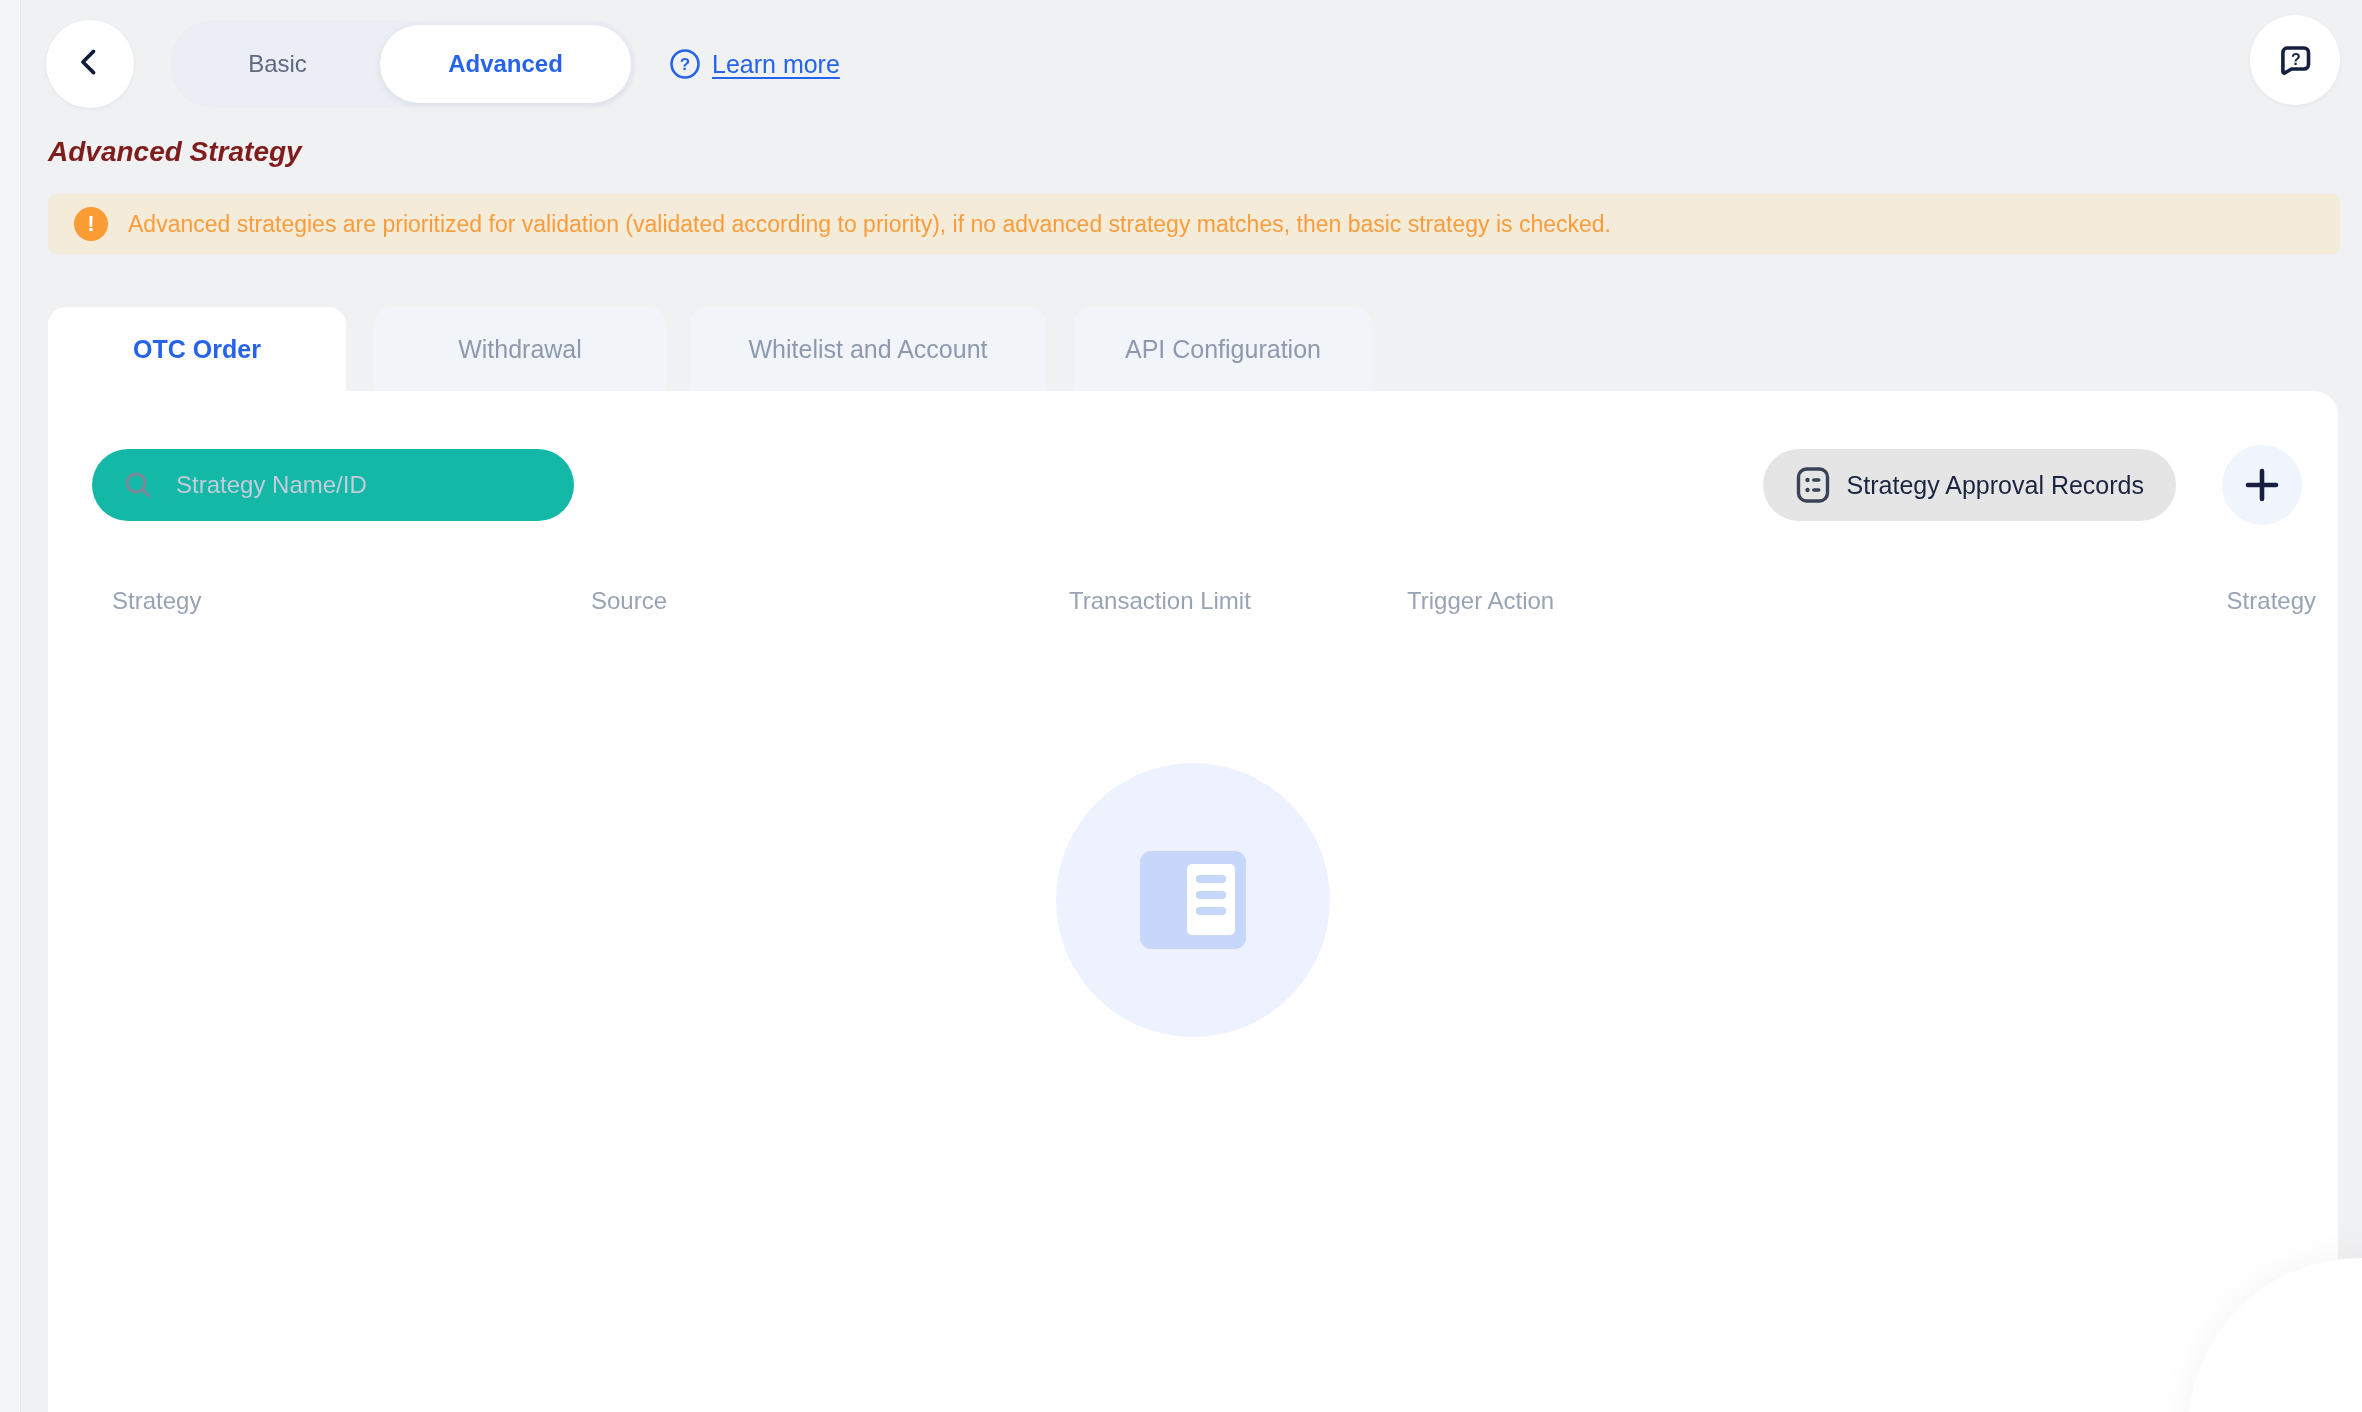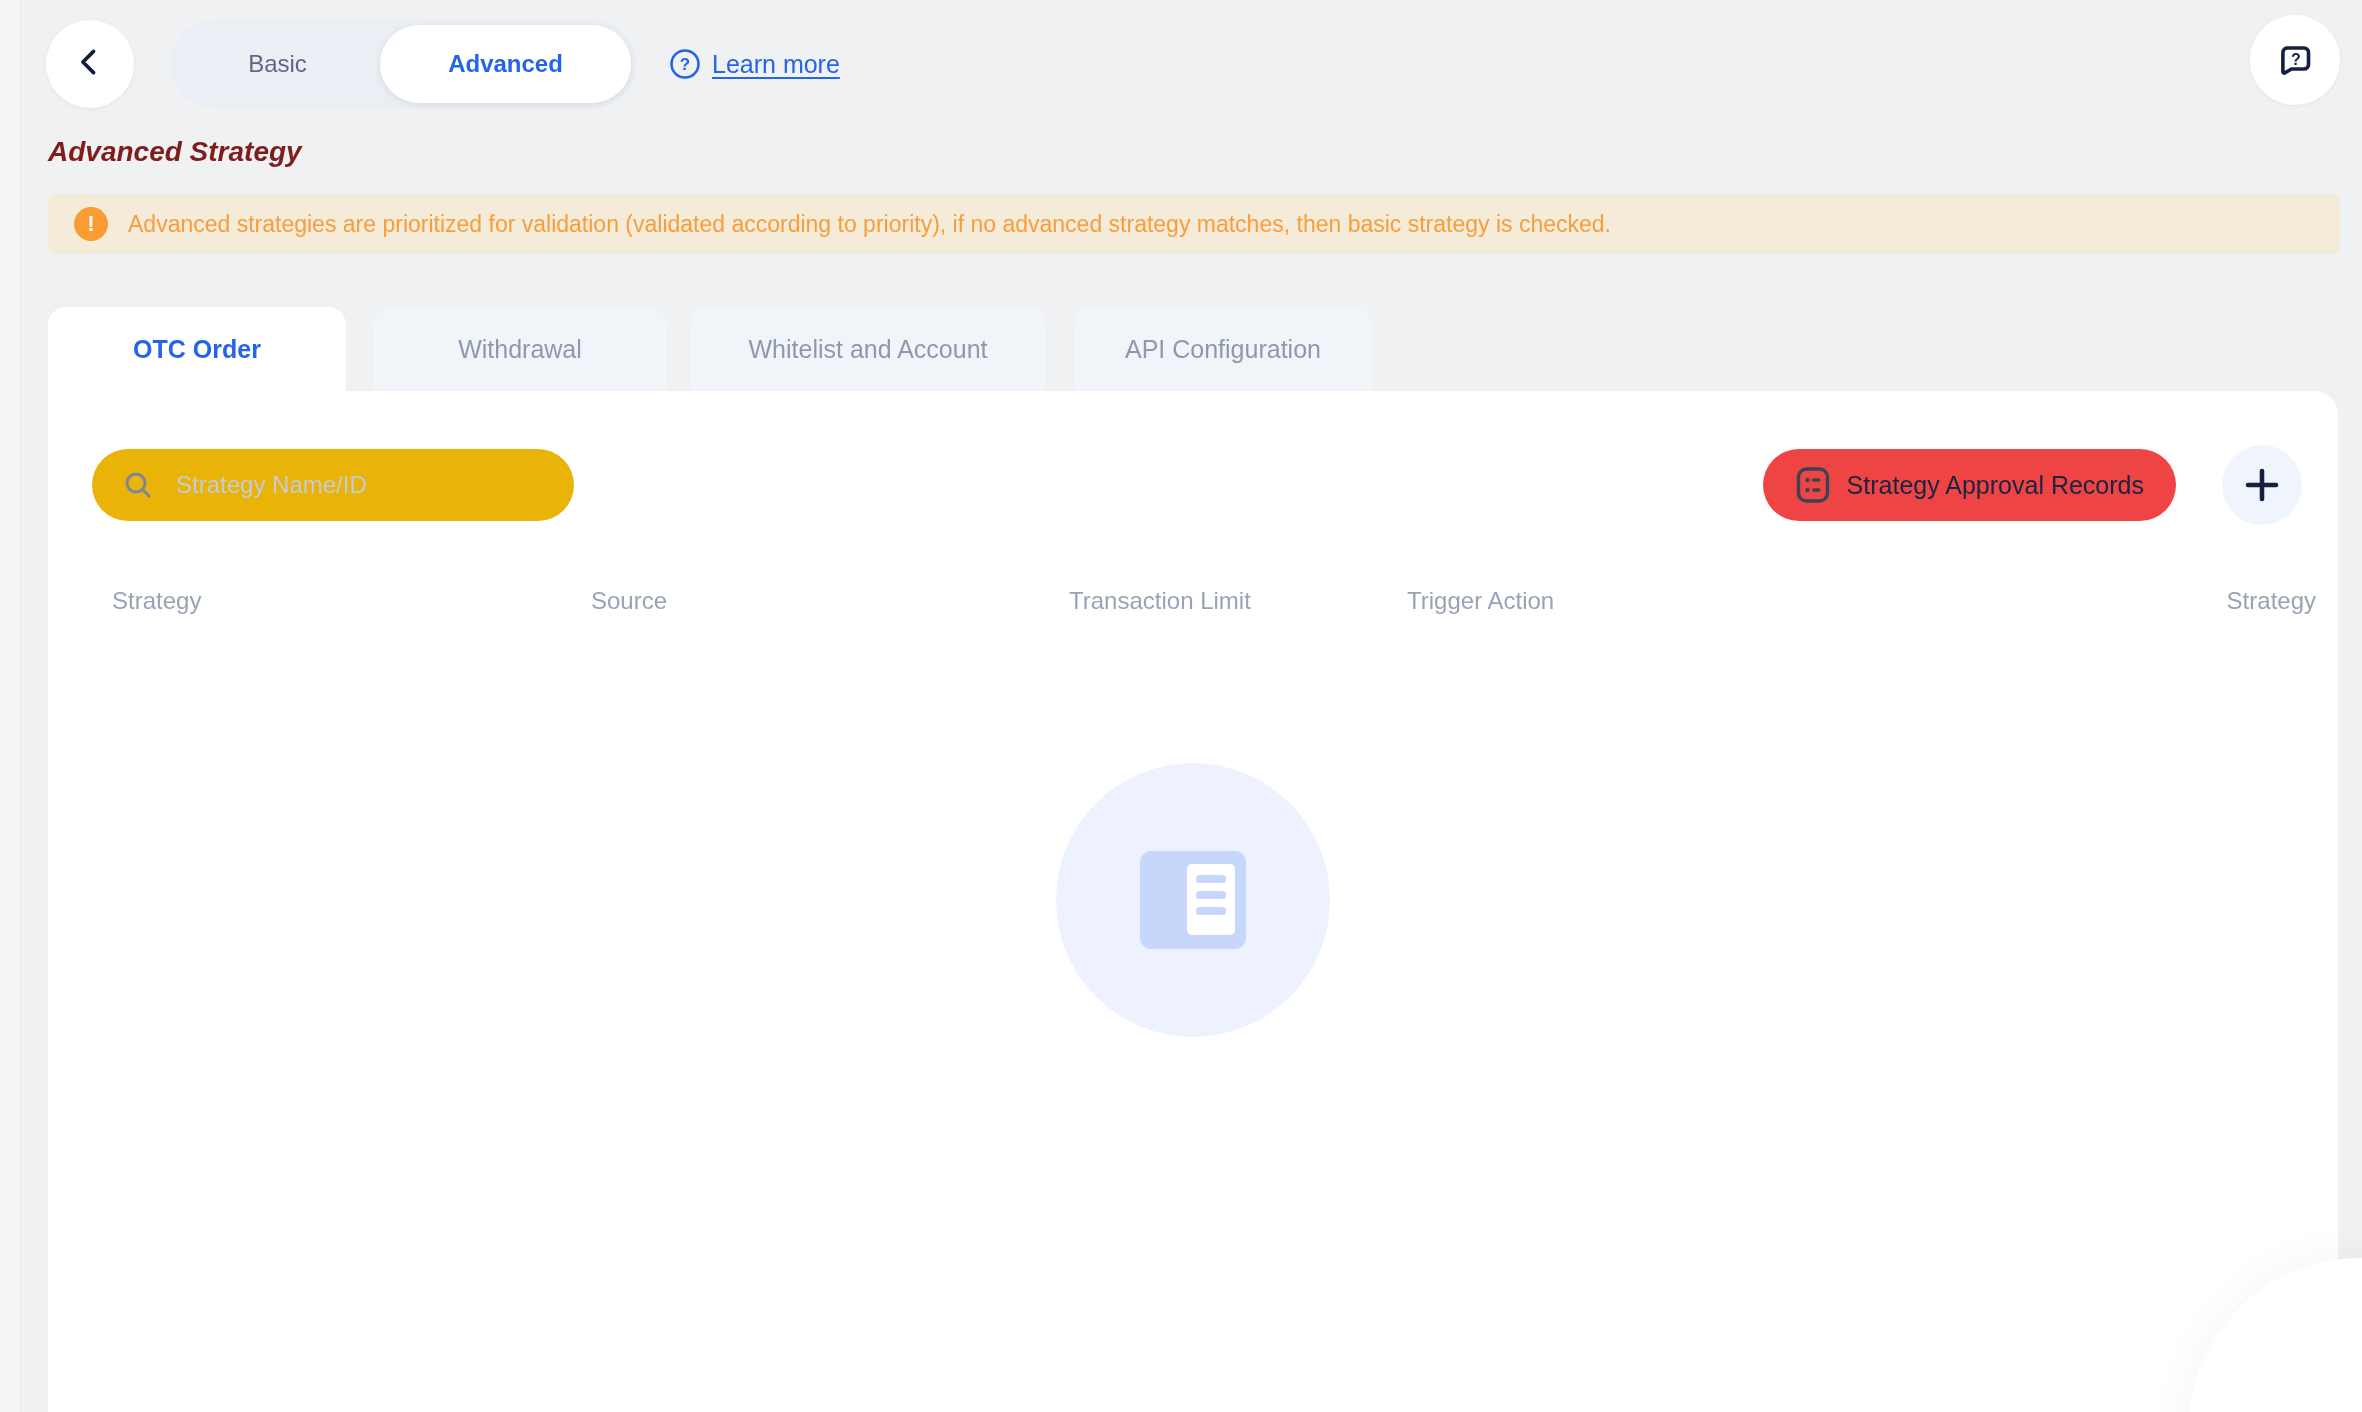--- a/index.html
+++ b/index.html
@@ -41,27 +41,27 @@
   .tab1{left:48px;width:298px;}
   .tab2{left:374px;width:292px;}
   .tab3{left:690px;width:356px;}
   .tab4{left:1074px;width:298px;}
 
   
   .card{position:absolute;left:48px;top:391px;width:2290px;height:1021px;background:#ffffff;
     border-radius:0 24px 0 0;}
   .toolbar{position:absolute;top:54px;left:0;right:0;display:flex;align-items:center;
     padding:0 36px 0 44px;}
-  .search-box{width:482px;height:72px;background:#eab308;border-radius:36px;display:flex;
+  .search-box{width:482px;height:72px;background:#14b8a6;border-radius:36px;display:flex;
     align-items:center;gap:20px;padding-left:30px;box-sizing:border-box;cursor:text;}
   .search-box input{border:none;background:transparent;outline:none;font-size:24px;color:#44506a;
     width:340px;font-family:"Liberation Sans","DejaVu Sans",sans-serif;}
   .search-box input::placeholder{color:#c3ccda;}
   .tb-spacer{flex:1;}
-  .records-btn{height:72px;background:#ef4444;border-radius:36px;display:flex;align-items:center;
+  .records-btn{height:72px;background:#e5e5e5;border-radius:36px;display:flex;align-items:center;
     gap:16px;padding:0 32px;color:#1b2440;font-size:25px;font-weight:500;cursor:pointer;}
   .plus-btn{width:80px;height:80px;border-radius:50%;background:#f0f5fd;display:flex;
     align-items:center;justify-content:center;margin-left:46px;cursor:pointer;}
 
   
   .thead{position:absolute;top:186px;left:0;right:0;height:48px;color:#99a3b6;font-size:24px;}
   .th{position:absolute;top:10px;white-space:nowrap;}
   .th1{left:64px;} .th2{left:543px;} .th3{left:1021px;} .th4{left:1359px;}
   .th5{right:22px;text-align:right;}
 

